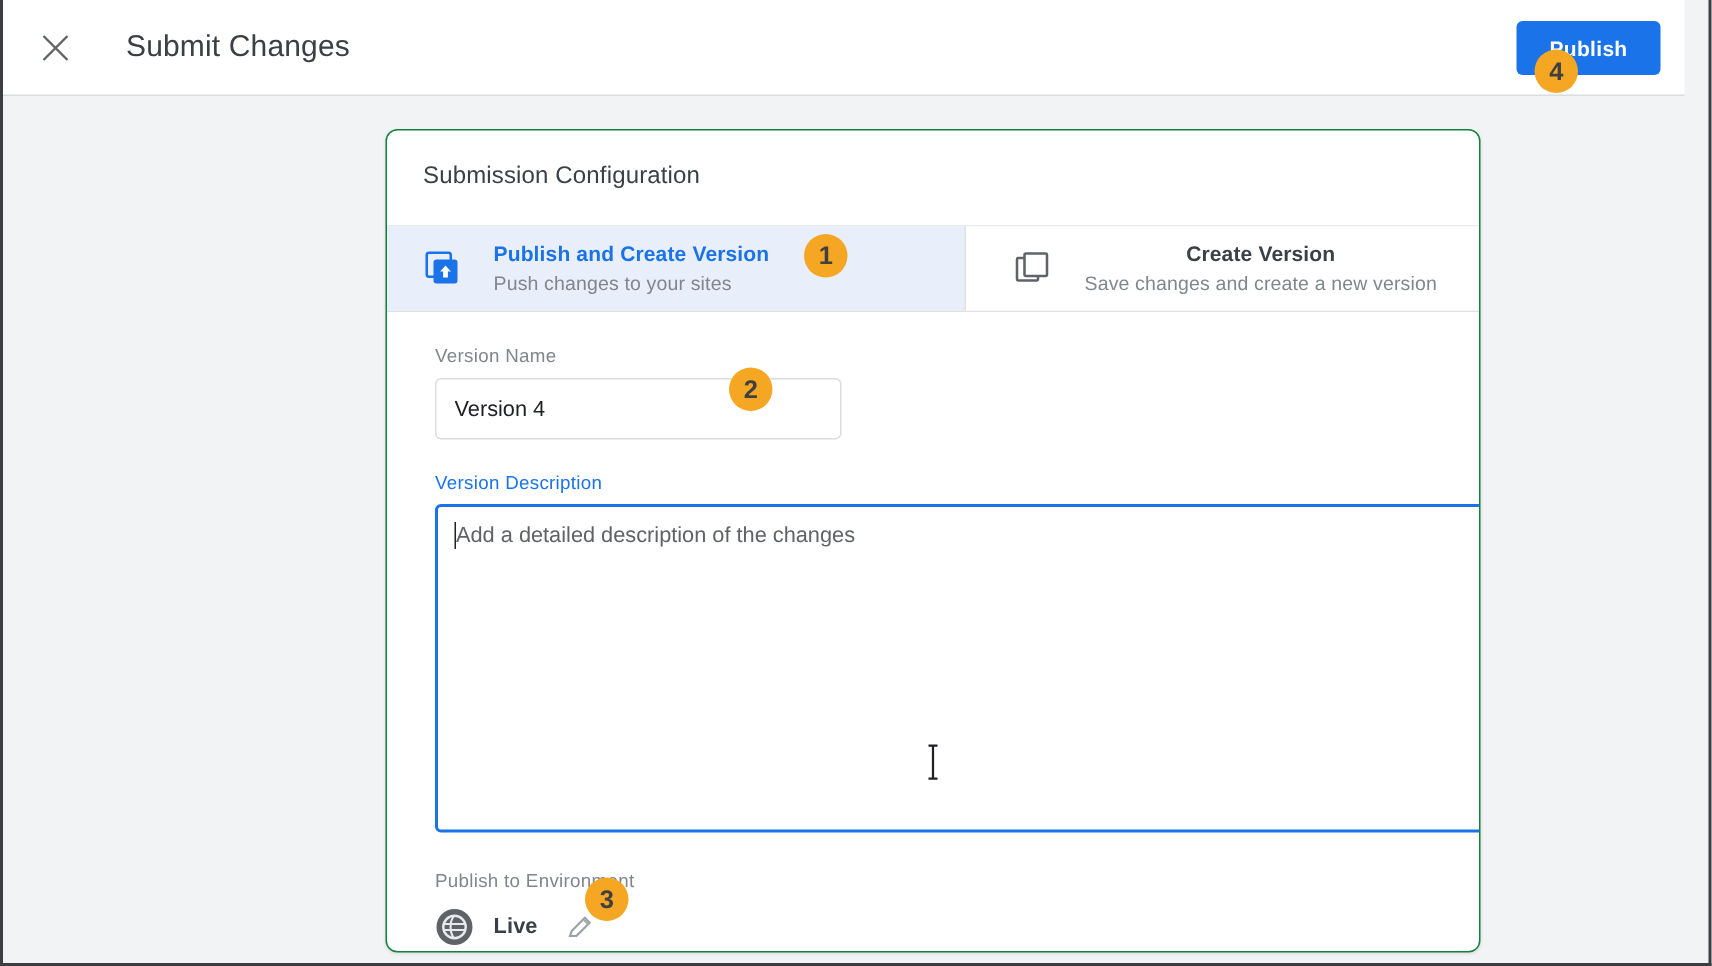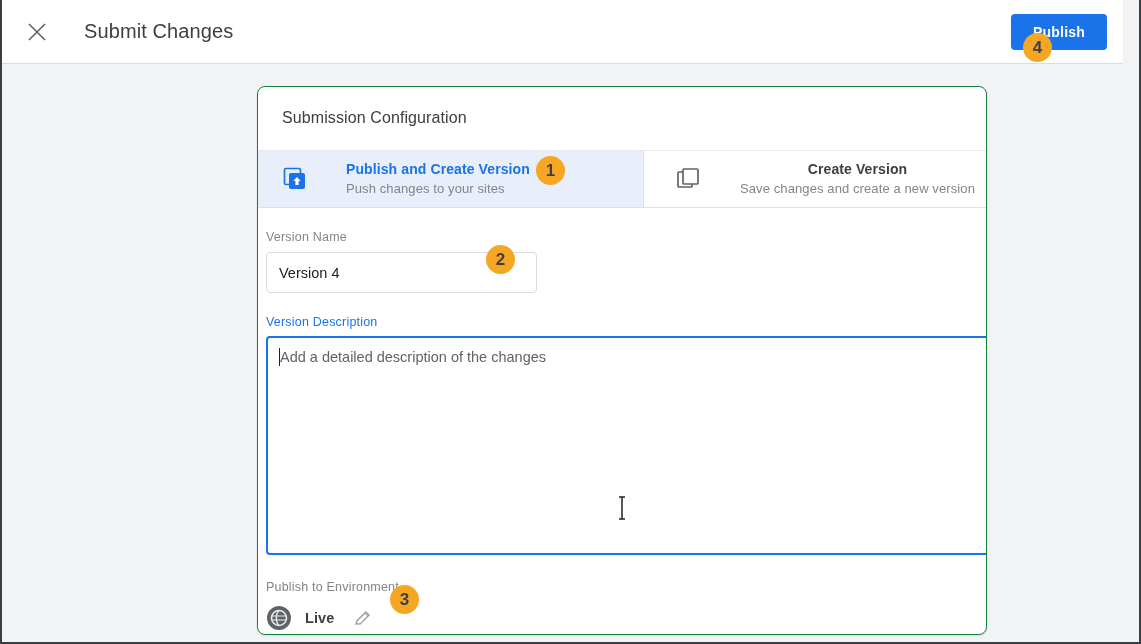--- a/index.html
+++ b/index.html
@@ -114,21 +114,20 @@
     border-top: 1px solid #e8eaed;
     border-bottom: 1px solid #e0e0e0;
   }
 
   .tab {
     display: flex;
     align-items: center;
     cursor: pointer;
     padding-left: 24px;
     position: relative;
-    gap: 17px;
   }
 
   .tab-active {
     width: 386px;
     background: #e8eefa;
     border-right: 1px solid #e0e0e0;
   }
 
   .tab-inactive {
     flex: 1 1 auto;
@@ -161,21 +160,21 @@
   .tab-sub {
     font-size: 13px;
     color: #80868b;
     line-height: 16px;
     margin-top: 3px;
     letter-spacing: 0.1px;
   }
 
   
   .form {
-    padding: 0 8px;
+    padding: 0 32px;
   }
 
   .field-label {
     font-size: 12.5px;
     color: #80868b;
     margin-top: 22px;
     letter-spacing: 0.2px;
   }
   .field-label-focused { color: #1a73e8; }
 

